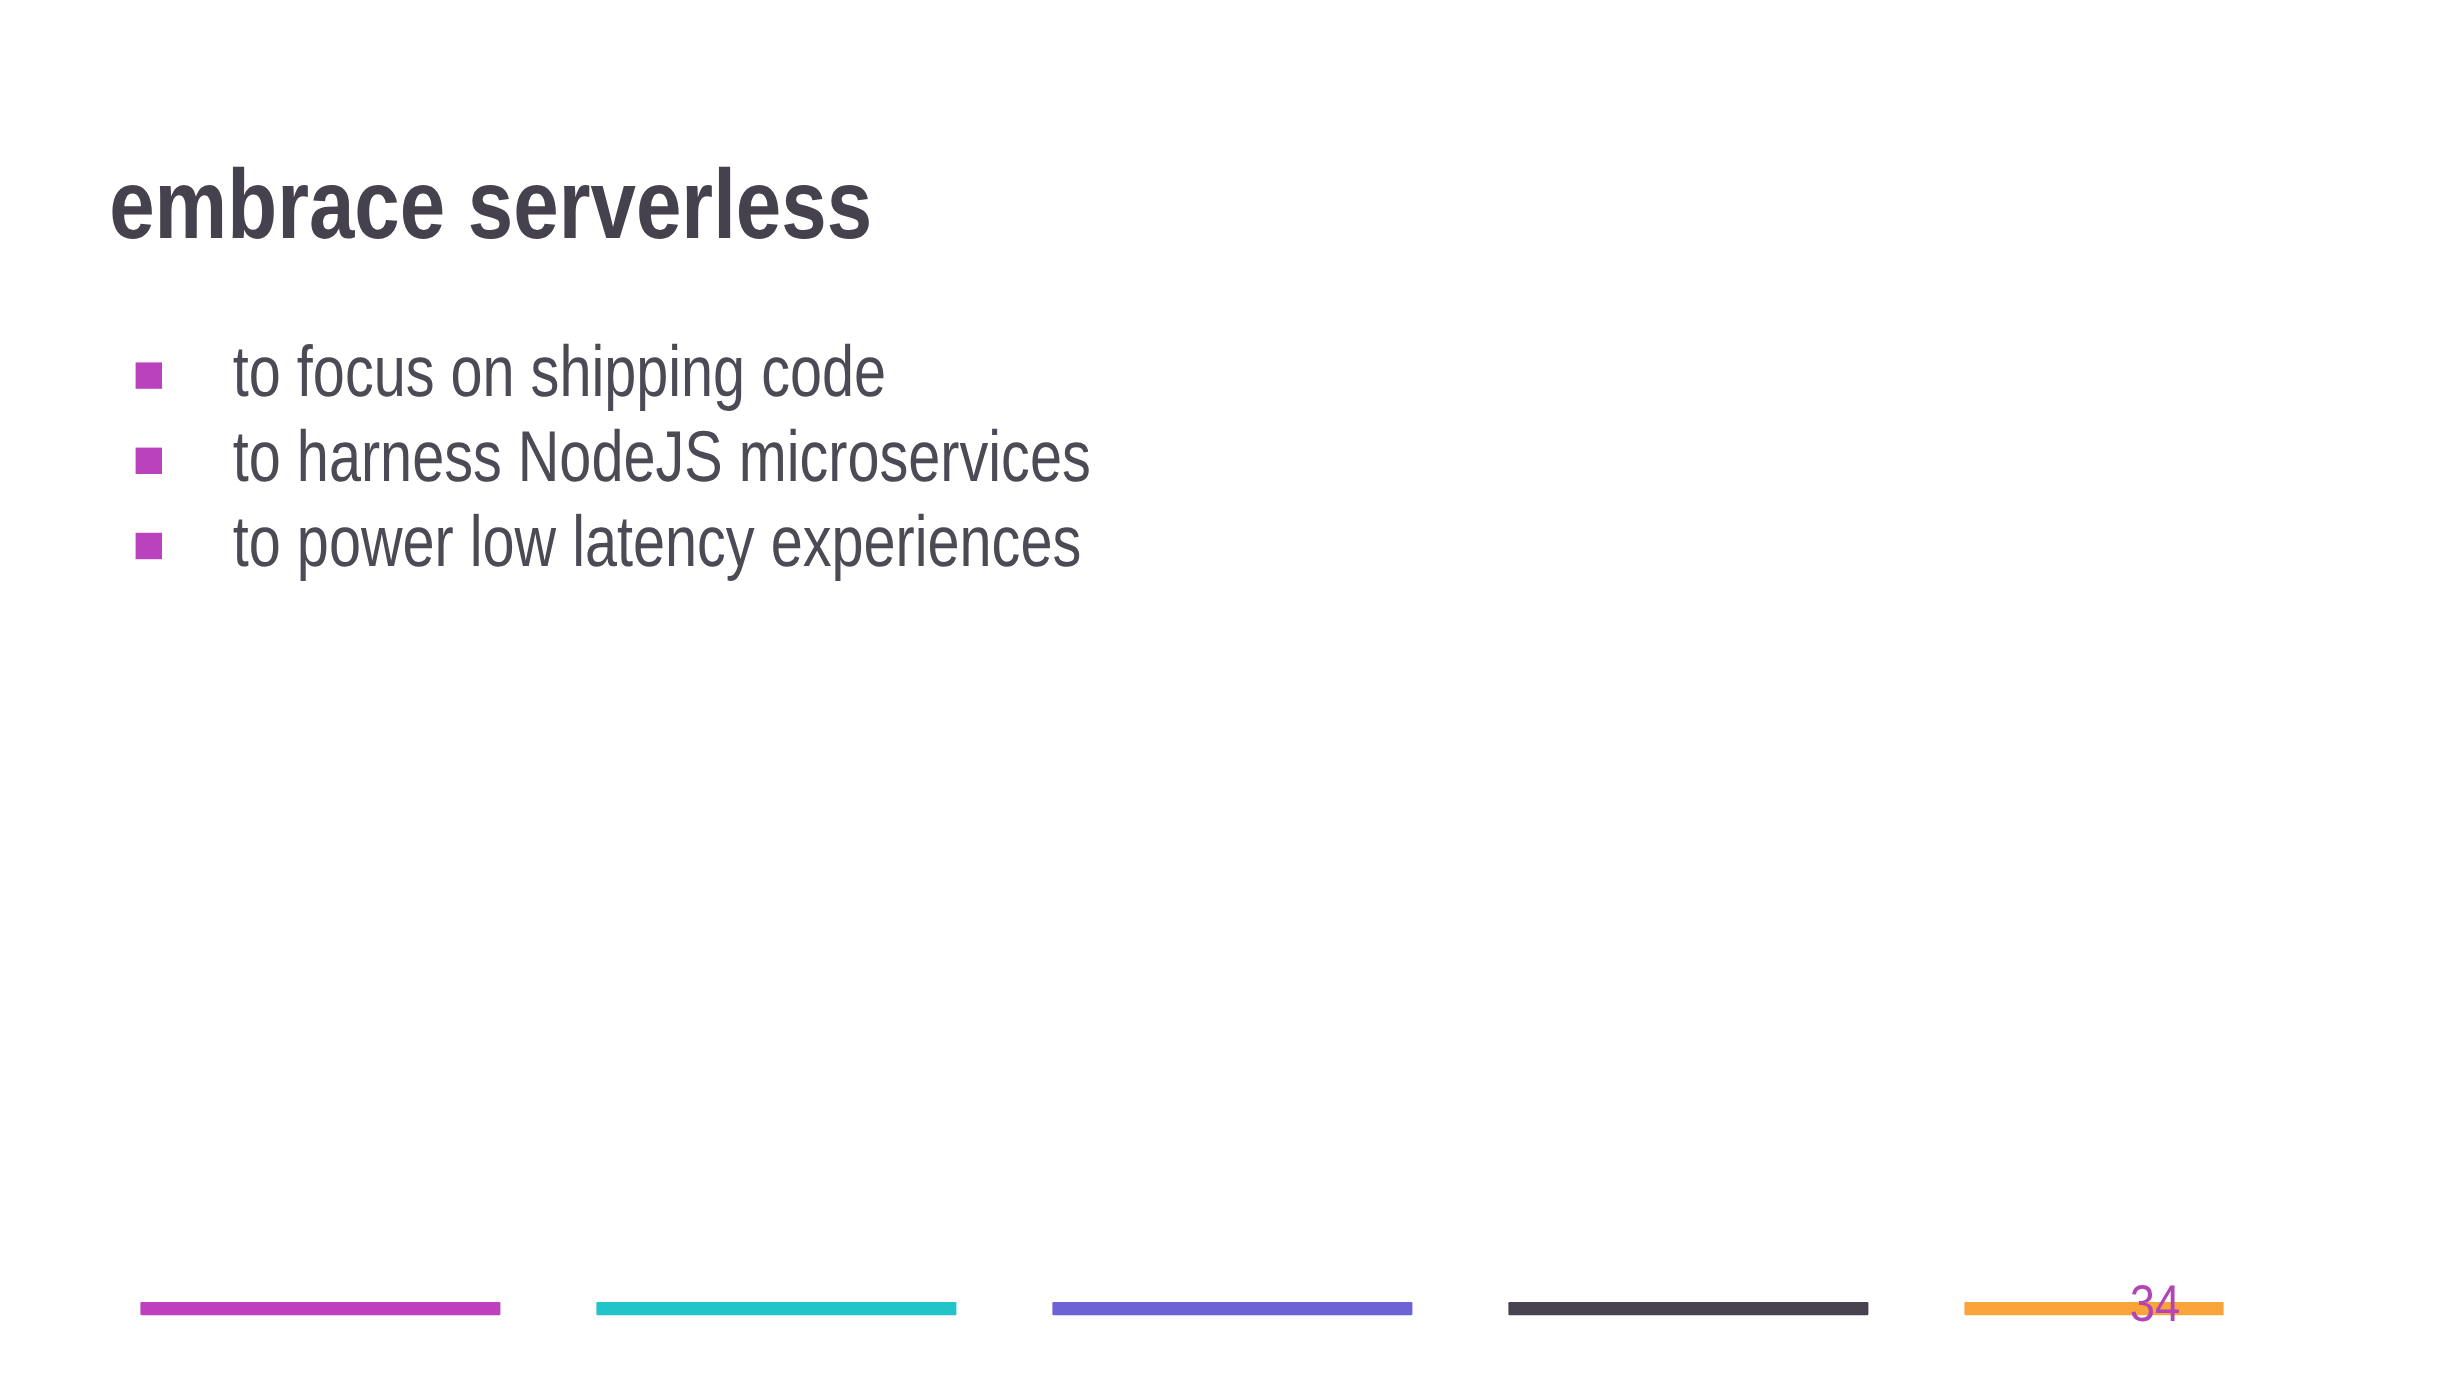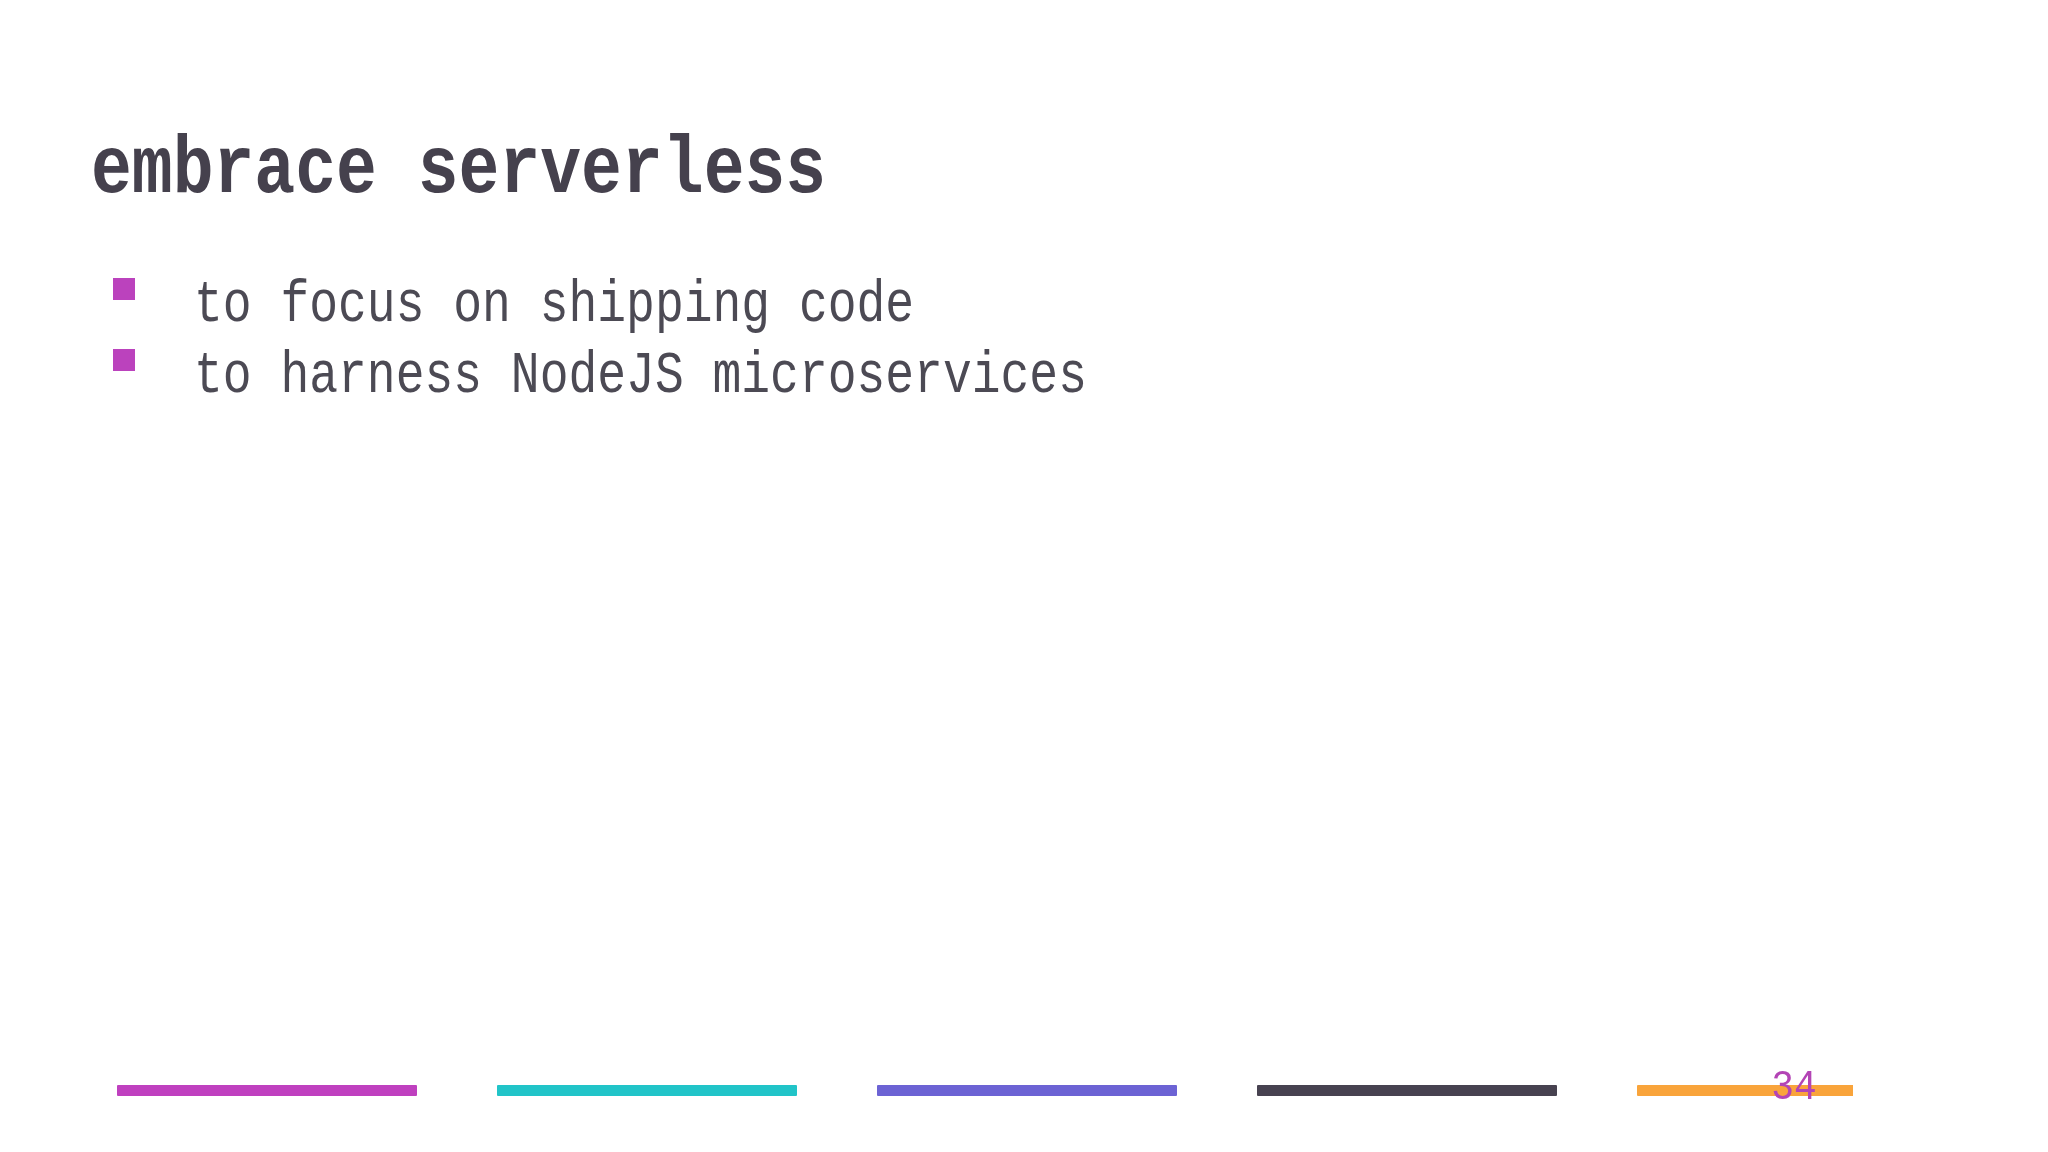--- a/index.html
+++ b/index.html
@@ -6,21 +6,21 @@
     margin: 0;
     padding: 0;
     background: #ffffff;
   }
   .slide {
     position: relative;
     width: 1853px;
     height: 1152px;
     background: #ffffff;
     overflow: hidden;
-    font-family: Liberation Mono, monospace;
+    font-family: Liberation Sans, sans-serif;
   }
 
   
   .title {
     position: absolute;
     left: 91px;
     top: 130px;
     margin: 0;
     font-size: 82px;
     font-weight: bold;
@@ -36,21 +36,21 @@
   .bullet-list {
     position: absolute;
     left: 113px;
     top: 275px;
     margin: 0;
     padding: 0;
     list-style: none;
   }
   .bullet-item {
     display: flex;
-    align-items: flex-start;
+    align-items: center;
     height: 70.7px;
   }
   .bullet-marker {
     width: 22px;
     height: 22px;
     flex: 0 0 22px;
     transform: translateY(3px);
     margin-right: 59px;
   }
   .bullet-text {
@@ -98,20 +98,24 @@
 
   <ul class="bullet-list">
     <li class="bullet-item">
       <span class="bullet-marker" style="background: rgb(187, 66, 189);"></span>
       <span class="bullet-text">to focus on shipping code</span>
     </li>
     <li class="bullet-item">
       <span class="bullet-marker" style="background: rgb(187, 66, 189);"></span>
       <span class="bullet-text">to harness NodeJS microservices</span>
     </li>
+    <li class="bullet-item">
+      <span class="bullet-marker" style="background: rgb(187, 66, 189);"></span>
+      <span class="bullet-text">to power low latency experiences</span>
+    </li>
   </ul>
 
   <div class="footer-bars">
     <div class="footer-bar" style="background: rgb(191, 64, 191);"></div>
     <div class="footer-bar" style="background: rgb(33, 196, 200);"></div>
     <div class="footer-bar" style="background: rgb(108, 99, 212);"></div>
     <div class="footer-bar" style="background: rgb(71, 66, 80);"></div>
     <div class="footer-bar" style="background: rgb(249, 164, 59);"></div>
   </div>
 

